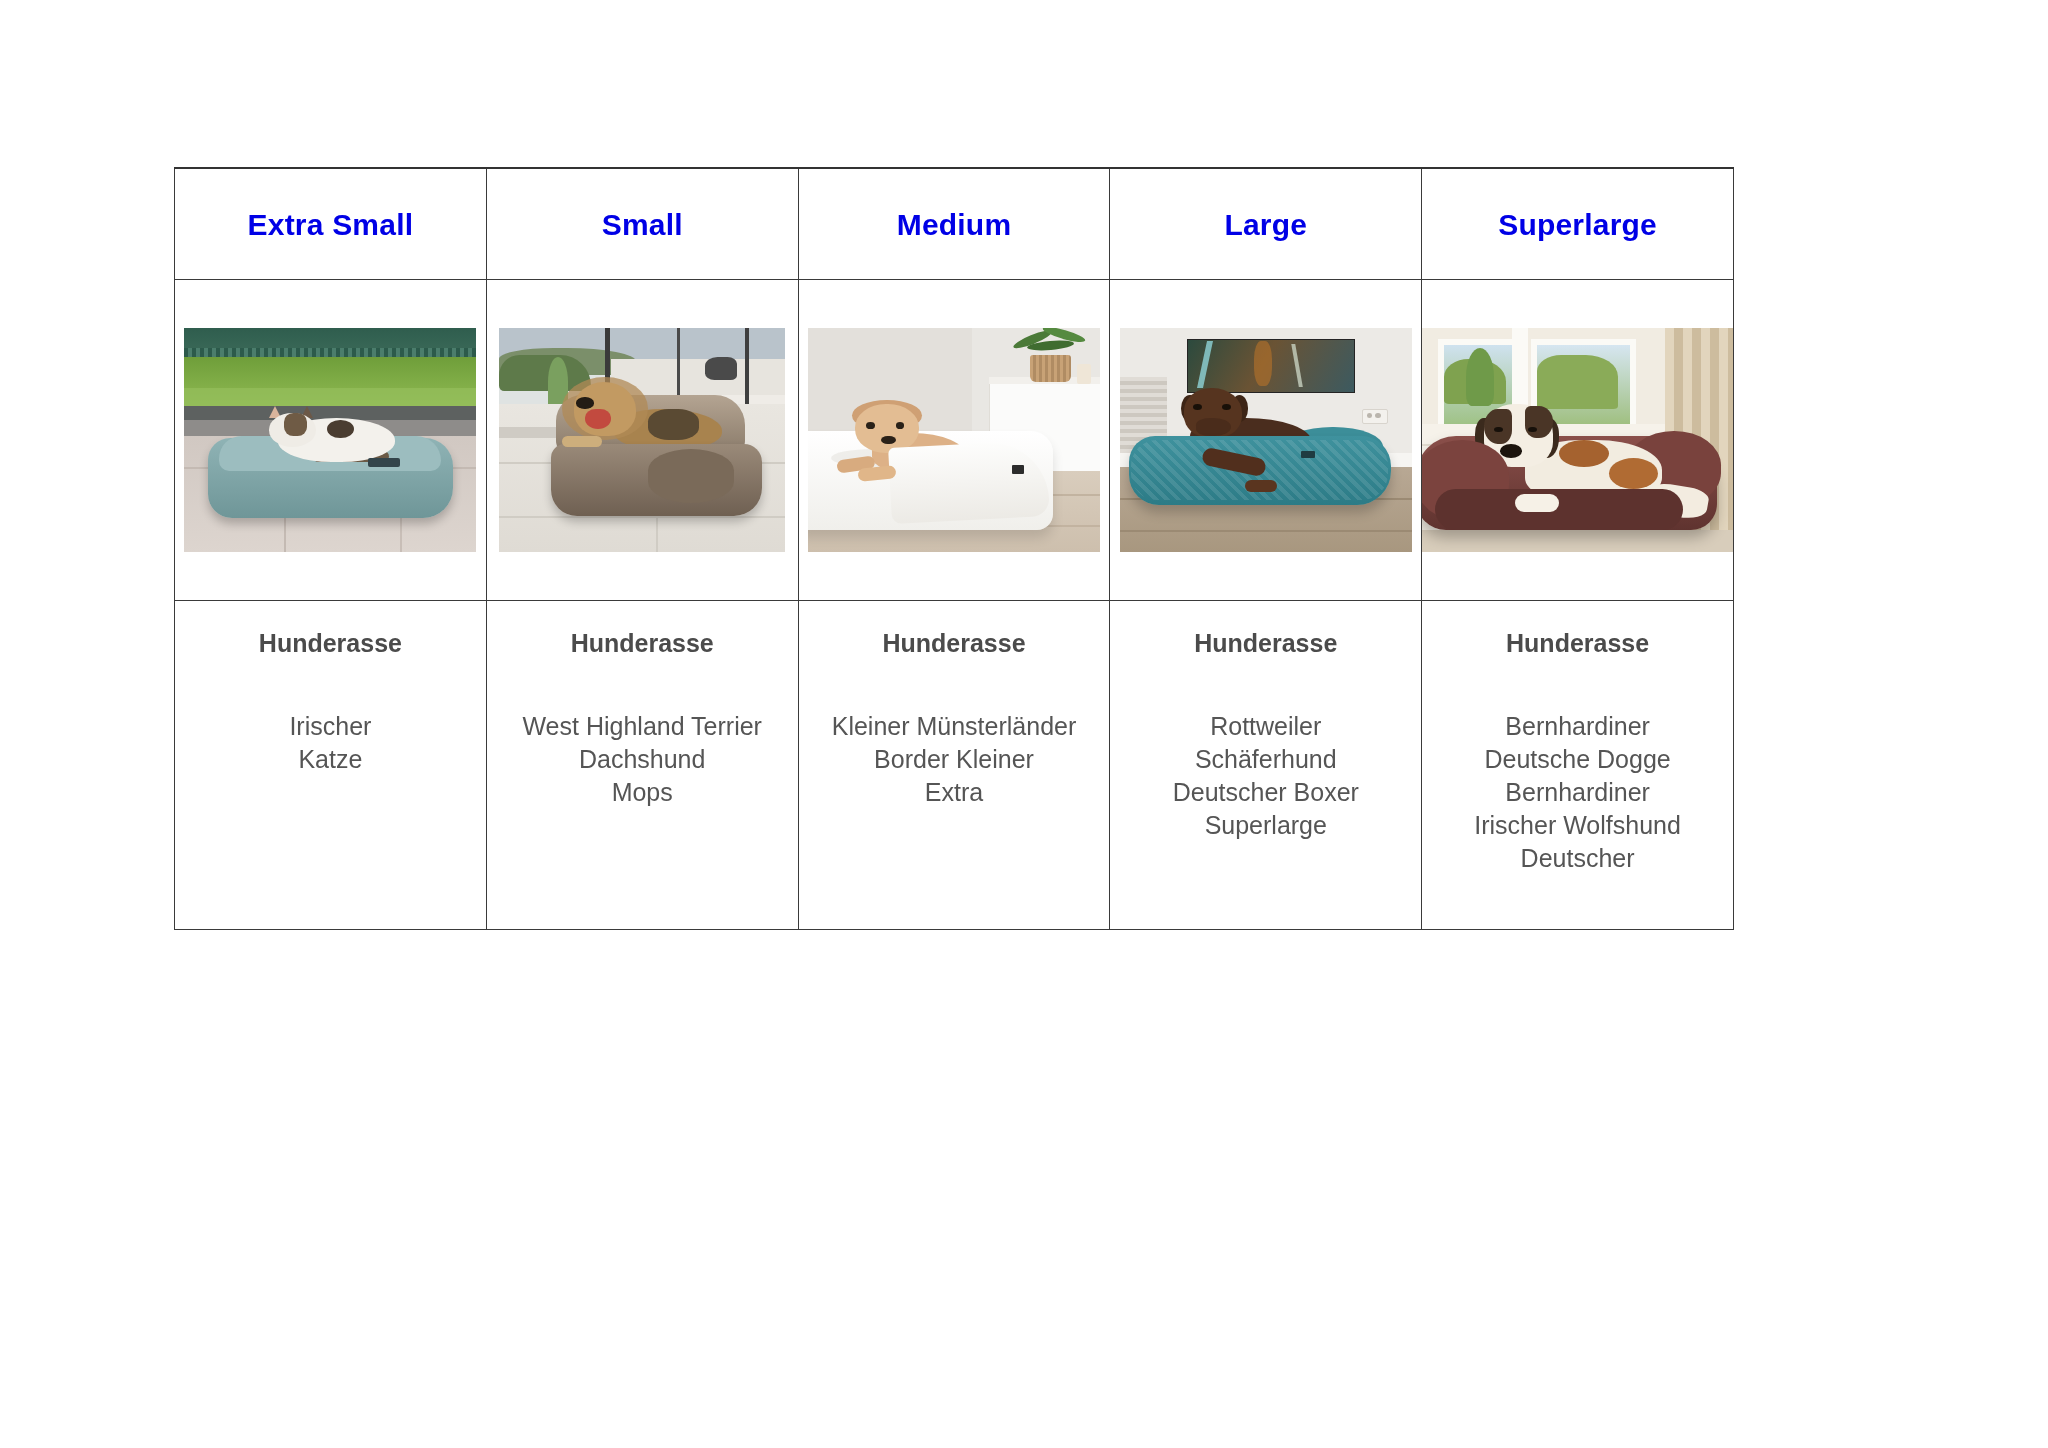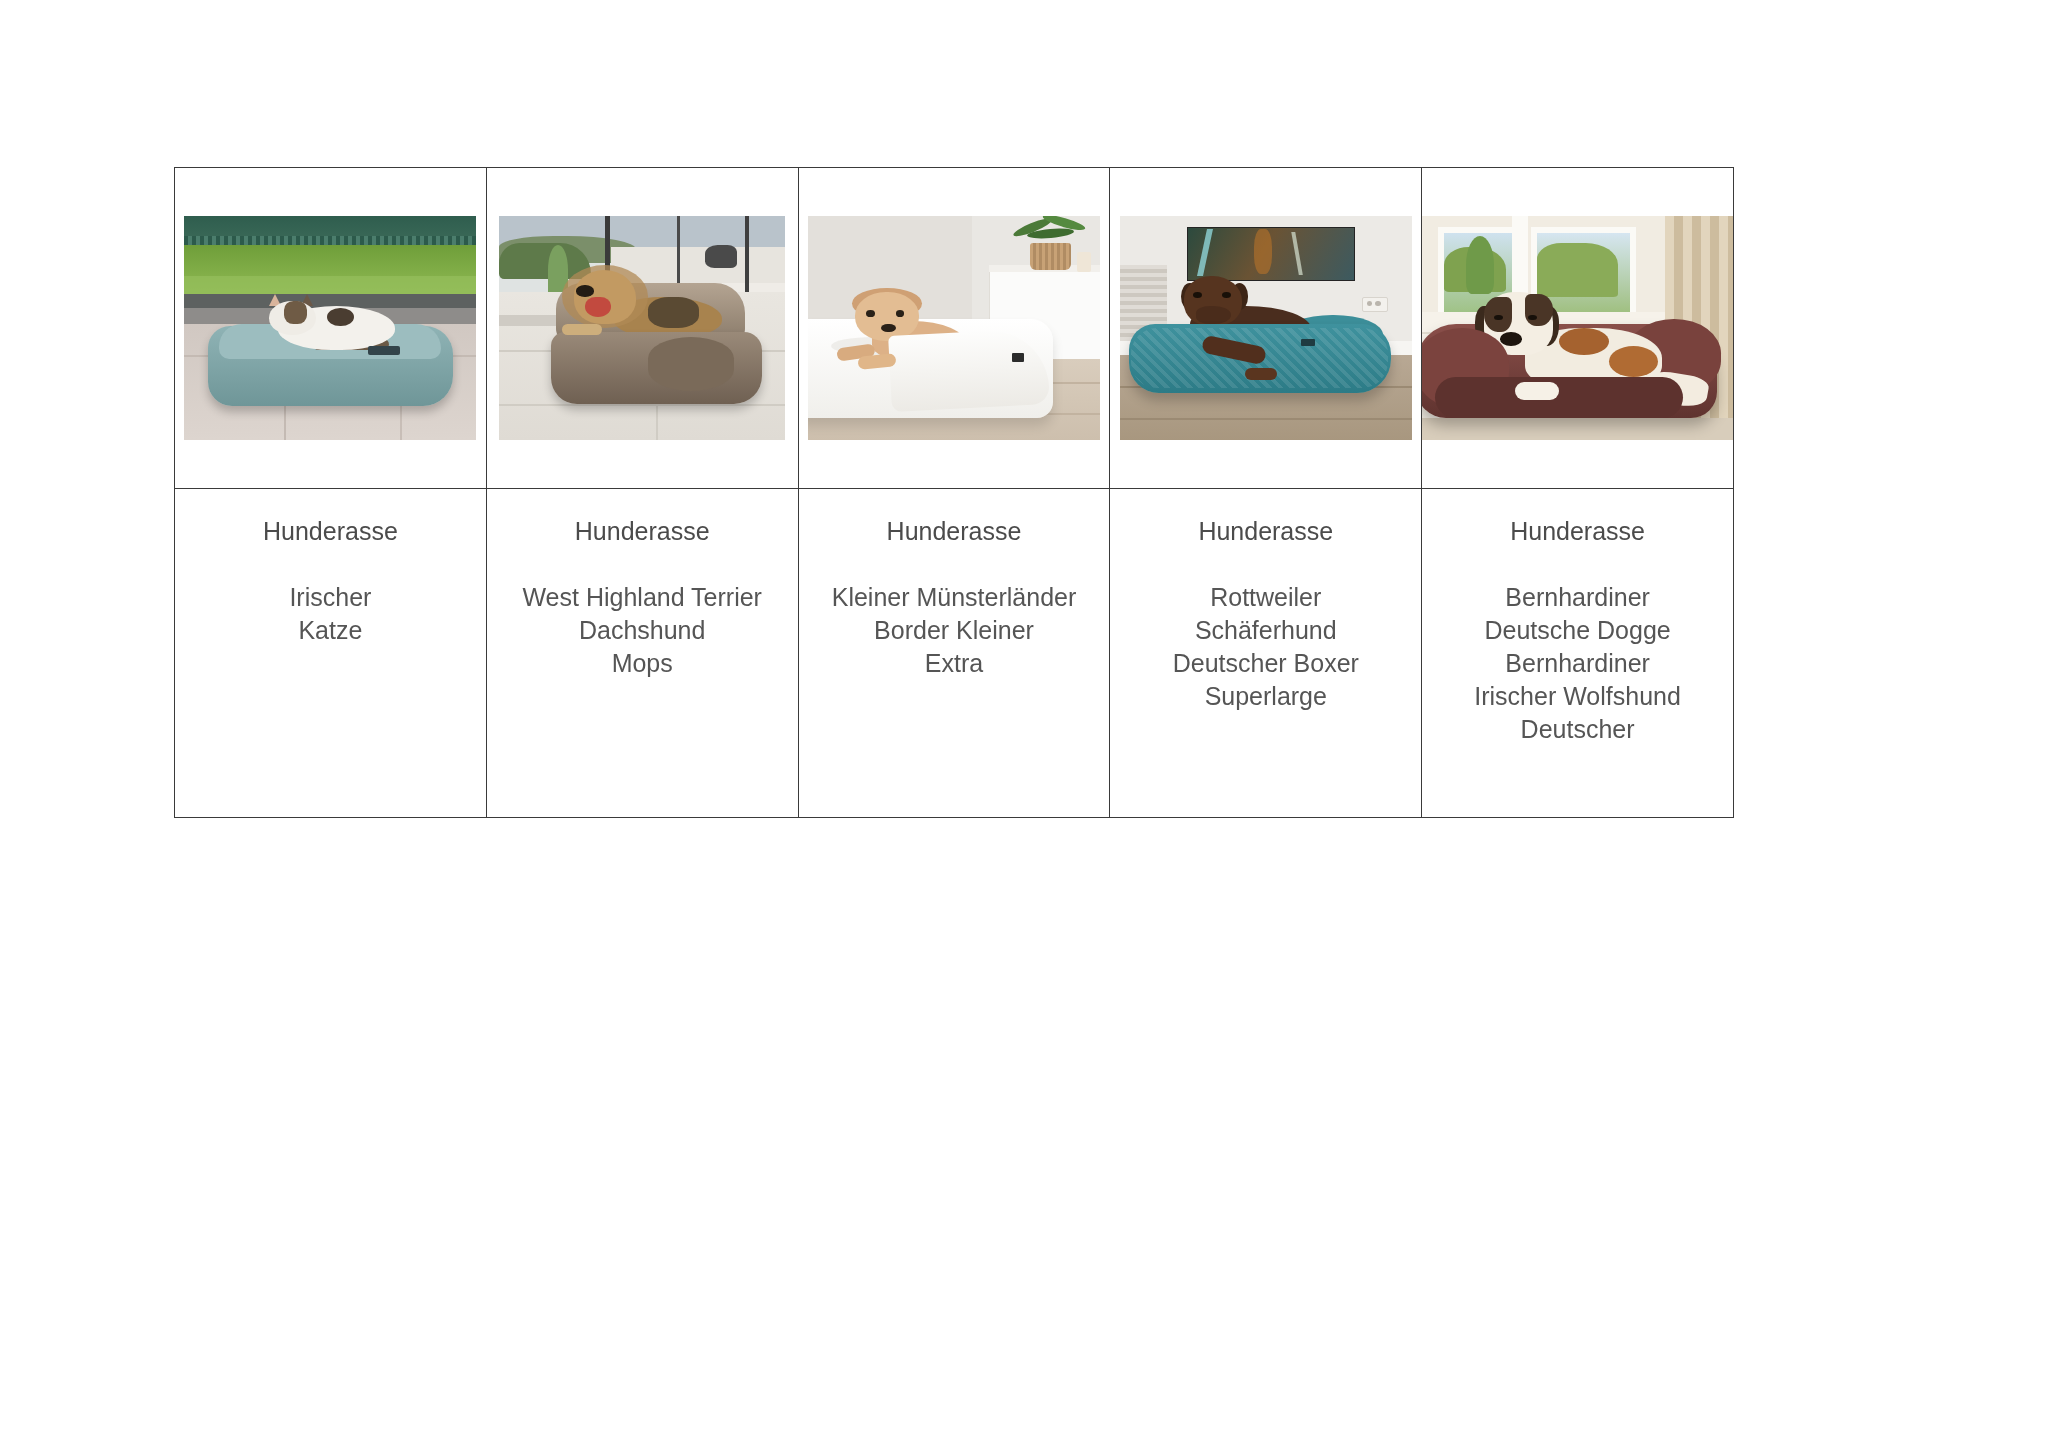--- a/index.html
+++ b/index.html
@@ -76,23 +76,23 @@
   }
 
   
   .row-breed td {
     height: 300px;
     vertical-align: top;
     padding-top: 28px;
   }
   .breed-heading {
     font-size: 25px;
-    font-weight: normal;
+    font-weight: bold;
     color: #4b4b4b;
-    margin-bottom: 35px;
+    margin-bottom: 52px;
   }
   .breed-list {
     font-size: 25px;
     color: #555555;
     line-height: 1.32;
   }
   .breed-item { white-space: nowrap; }
 
   
   .scene { position:absolute; inset:0; }
@@ -343,20 +343,37 @@
               background:#f3ece0; border-radius:50% 30% 40% 50%; transform:rotate(10deg); }
 </style>
 </head>
 <body>
 
 <div class="page">
 
   <table class="size-table">
 
     <tbody>
+        <tr class="row-header">
+      <td>
+        <div class="hdr-label">Extra Small</div>
+      </td>
+      <td>
+        <div class="hdr-label">Small</div>
+      </td>
+      <td>
+        <div class="hdr-label">Medium</div>
+      </td>
+      <td>
+        <div class="hdr-label">Large</div>
+      </td>
+      <td>
+        <div class="hdr-label">Superlarge</div>
+      </td>
+    </tr>
 
     <tr class="row-image">
 
       <td>
         <div class="photo-wrap">
           <div class="photo" style="width:292px;height:224px;">
             <div class="scene">
               <div class="lay xs-sky"></div>
                   <div class="lay xs-fence"></div>
               <div class="lay xs-grass"></div>

